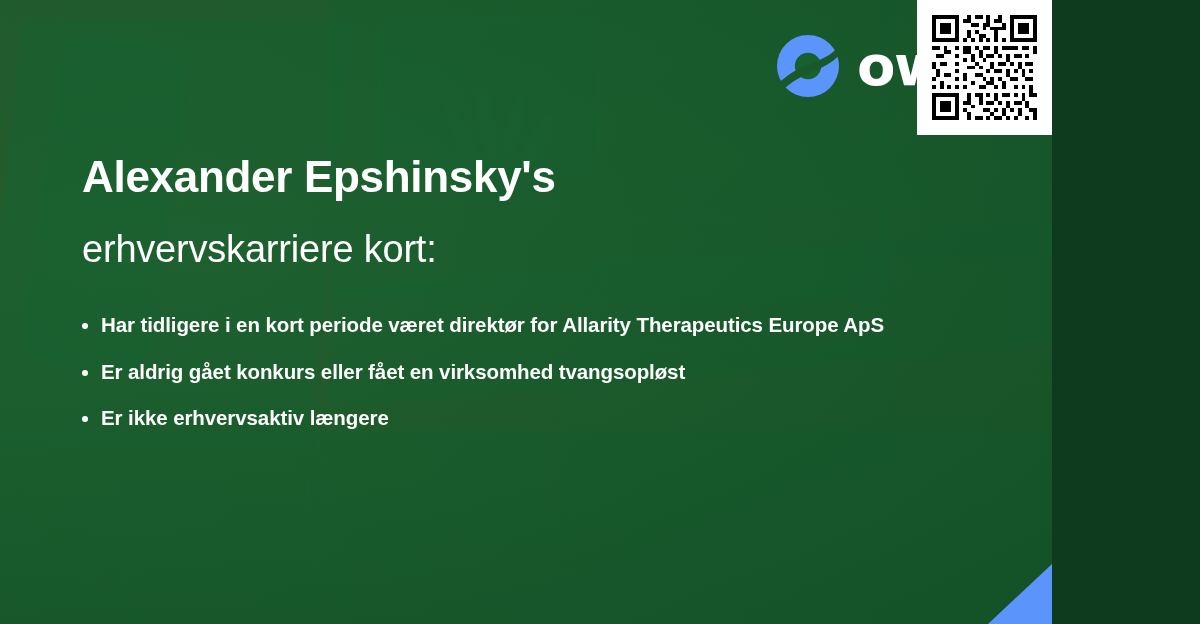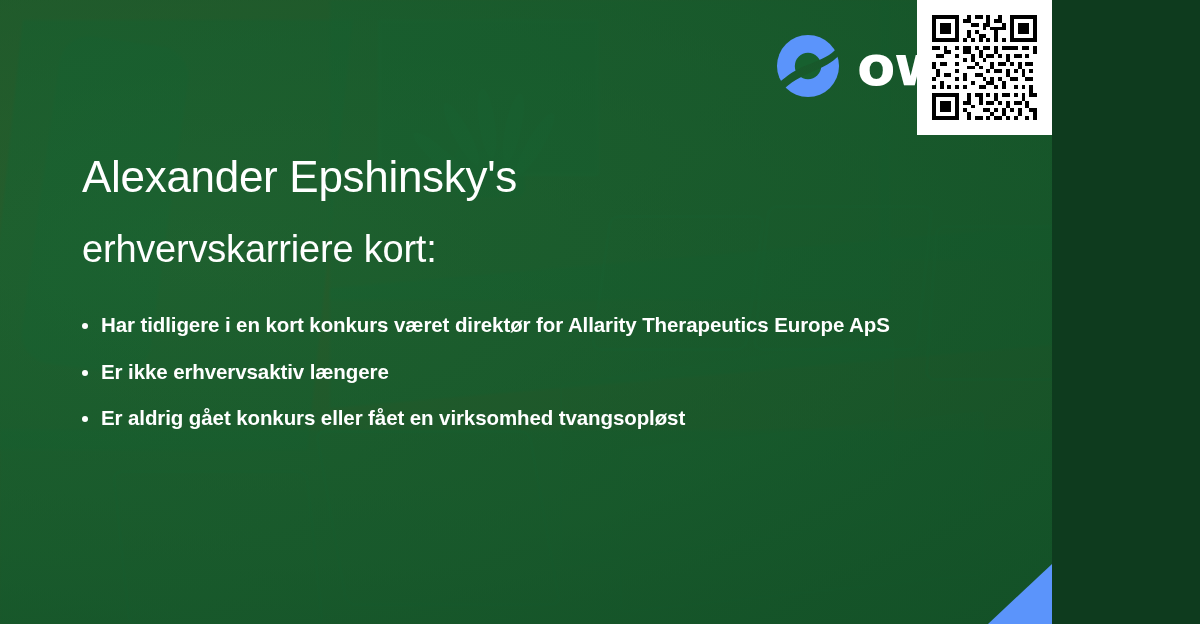--- a/index.html
+++ b/index.html
@@ -169,21 +169,21 @@
 
   
   .headline {
     position: absolute;
     left: 82px; top: 152px;
     width: 900px;
   }
   .headline .title {
     color: #ffffff;
     font-size: 44px;
-    font-weight: 400;
+    font-weight: 700;
     line-height: 1.15;
     letter-spacing: -.3px;
     margin: 0;
   }
   .headline .subtitle {
     color: #ffffff;
     font-size: 38px;
     font-weight: 400;
     line-height: 1.2;
     letter-spacing: -.2px;
@@ -438,25 +438,25 @@
   </div>
 
   <div class="headline">
     <h1 class="title">Alexander Epshinsky's</h1>
     <h2 class="subtitle">erhvervskarriere kort:</h2>
   </div>
 
   <ul class="bullets">
     <li>
       <span class="dot"></span>
-      <span>Har tidligere i en kort konkurs været direktør for Allarity Therapeutics Europe ApS</span>
+      <span>Har tidligere i en kort periode været direktør for Allarity Therapeutics Europe ApS</span>
+    </li>
+    <li>
+      <span class="dot"></span>
+      <span>Er aldrig gået konkurs eller fået en virksomhed tvangsopløst</span>
     </li>
     <li>
       <span class="dot"></span>
       <span>Er ikke erhvervsaktiv længere</span>
     </li>
-    <li>
-      <span class="dot"></span>
-      <span>Er aldrig gået konkurs eller fået en virksomhed tvangsopløst</span>
-    </li>
   </ul>
 
 </div>
 
 </body></html>

